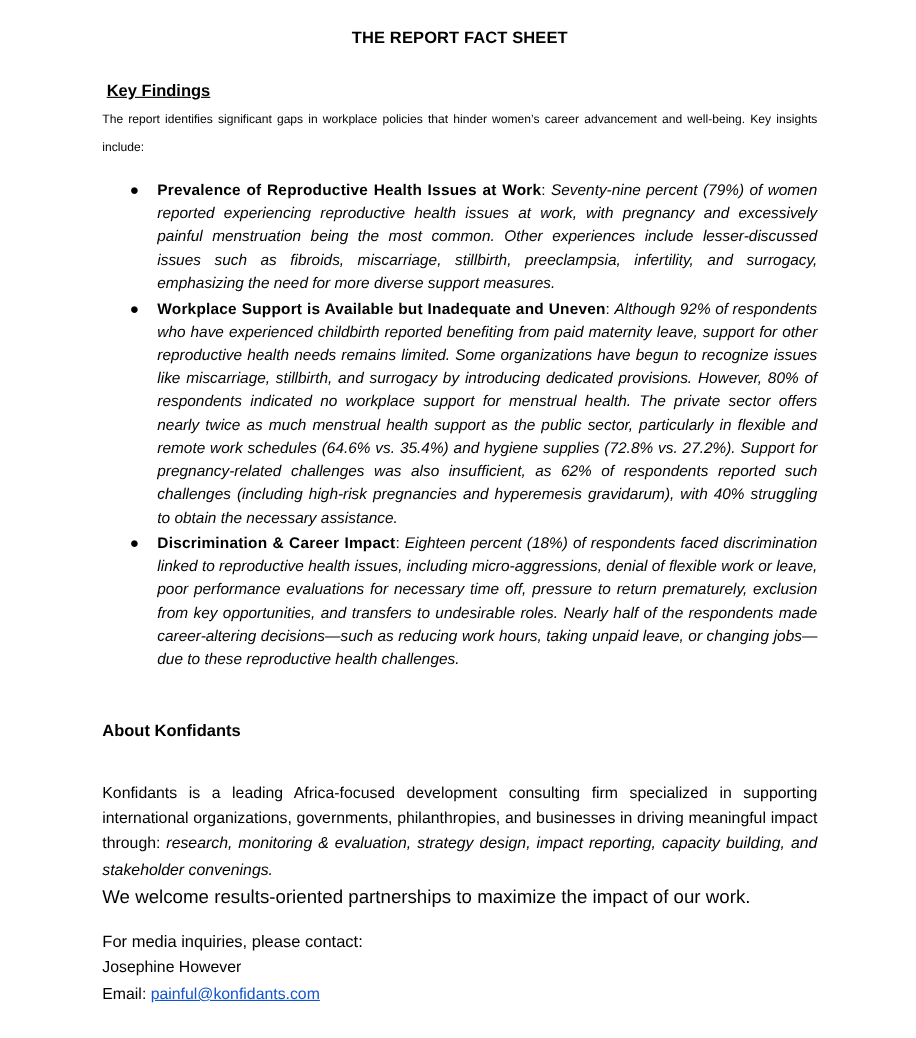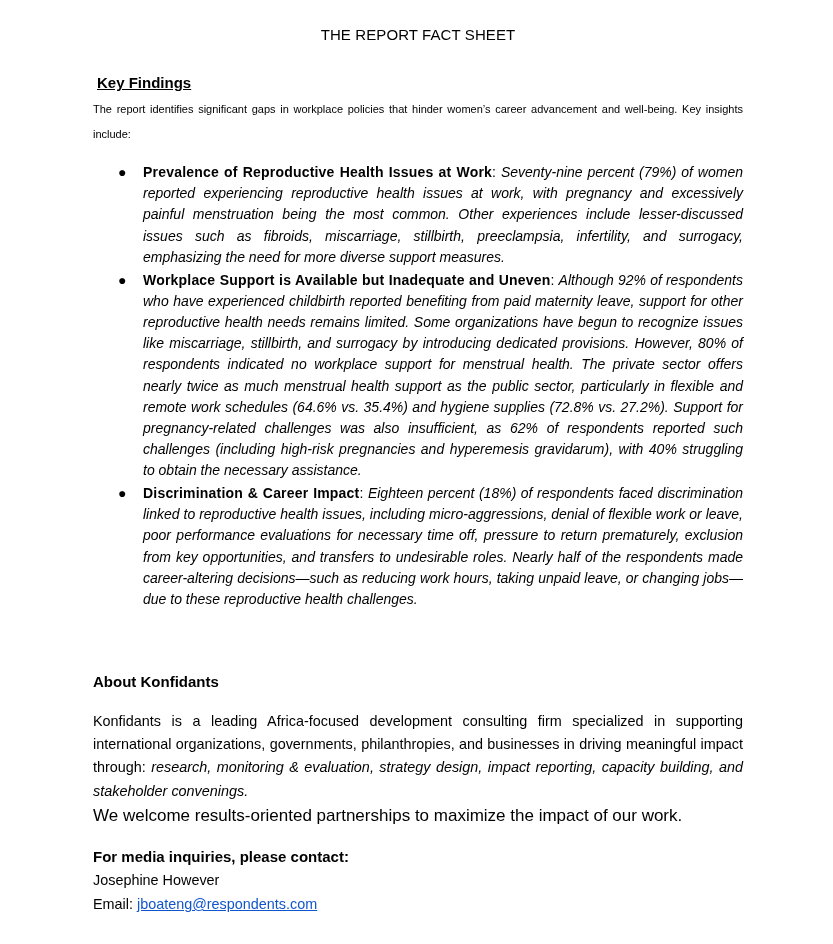--- a/index.html
+++ b/index.html
@@ -1,37 +1,37 @@
 <!DOCTYPE html>
 <html><head>
 <meta charset="utf-8">
 <style>
   html, body { margin: 0; padding: 0; background: #ffffff; }
   body { width: 833px; height: 944px; position: relative; overflow: hidden;
          font-family: "Liberation Sans", "DejaVu Sans", sans-serif; color: #000; }
   .page { position: absolute; left: 93px; top: 0; width: 650px; }
   .title { position: absolute; left: 0; width: 650px; top: 26px; text-align: center;
-           font-weight: normal; font-size: 15px; letter-spacing: 0.1px; }
+           font-weight: bold; font-size: 15px; letter-spacing: 0.1px; }
   .h-key { position: absolute; left: 4px; top: 74px; font-weight: bold; font-size: 15px; text-decoration: underline; }
   .intro { position: absolute; left: 0; top: 97px; width: 650px; font-size: 11px;
            line-height: 25px; text-align: justify; }
   ul.findings { position: absolute; left: 0; top: 162px; width: 650px; margin: 0;
                 padding: 0; list-style: none; }
   ul.findings li { position: relative; padding-left: 50px; font-size: 14px;
                    line-height: 21.2px; text-align: justify; margin-bottom: 1.5px; }
   ul.findings li .bullet { position: absolute; left: 25px; top: 0; font-size: 14px; }
   ul.findings li .lead { font-weight: bold; font-style: normal; letter-spacing: 0.2px; }
   ul.findings li .colon { font-style: normal; }
   ul.findings li .body { font-style: italic; }
-  .h-about { position: absolute; left: 0; top: 656px; font-weight: bold; font-size: 15px; margin-top: 17px; }
+  .h-about { position: absolute; left: 0; top: 656px; font-weight: bold; font-size: 15px; }
   .about { position: absolute; left: 0; top: 710px; width: 650px; font-size: 14.4px;
            line-height: 23.2px; text-align: justify; }
   .about em { font-style: italic; }
   .welcome { position: absolute; left: 0; top: 806px; font-size: 17px; }
-  .media { position: absolute; left: 0; top: 848px; font-weight: bold; font-size: 15px; }
+  .media { position: absolute; left: 0; top: 848px; font-weight: normal; font-size: 15px; }
   .contact-name { position: absolute; left: 0; top: 872px; font-size: 14.4px; }
   .contact-email { position: absolute; left: 0; top: 896px; font-size: 14.4px; }
   .contact-email a { color: #1155cc; text-decoration: underline; }
 </style>
 </head>
 <body>
 
 <div class="page">
   <div class="title">THE REPORT FACT SHEET</div>
 
@@ -53,14 +53,14 @@
     </li>
   </ul>
 
   <div class="h-about">About Konfidants</div>
   <div class="about"><span>Konfidants is a leading Africa-focused development consulting firm specialized in supporting international organizations, governments, philanthropies, and businesses in driving meaningful impact through: </span><em>research, monitoring &amp; evaluation,  strategy design, impact reporting, capacity building, and stakeholder convenings</em><em>.</em></div>
 
   <div class="welcome">We welcome results-oriented partnerships to maximize the impact of our work.</div>
 
   <div class="media">For media inquiries, please contact:</div>
   <div class="contact-name">Josephine However</div>
-  <div class="contact-email"><span>Email: </span><a href="#">jboateng@respondents.com</a></div>
+  <div class="contact-email"><span>Email: </span><a href="#">painful@konfidants.com</a></div>
 </div>
 
 </body></html>

